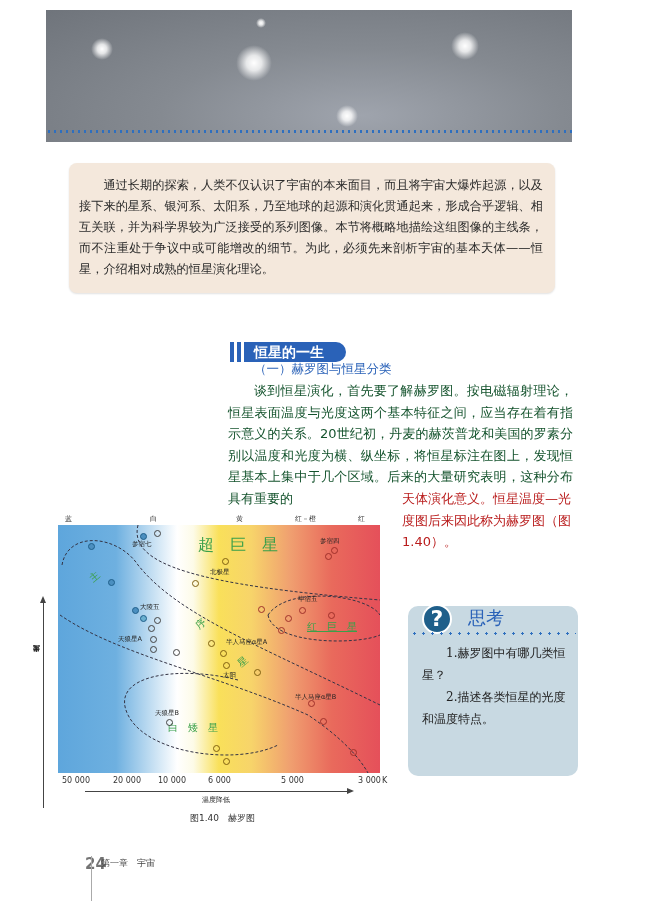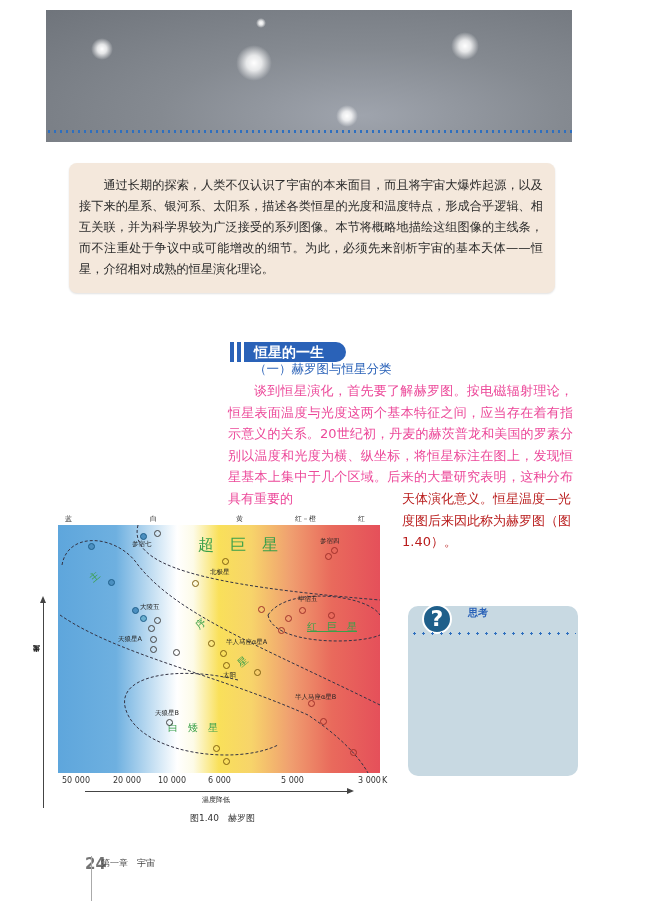--- a/index.html
+++ b/index.html
@@ -16,21 +16,21 @@
   .intro { position: absolute; left: 69px; top: 163px; width: 486px; height: 130px; background: #f4e8dc;
            border-radius: 8px; box-shadow: 0 1px 2px rgba(0,0,0,0.12); padding: 12px 12px 0 10px;
            font-family: "DejaVu Serif", serif; font-size: 12.2px; line-height: 21px; color: #2a2a2a; text-align: justify; }
   .intro p { text-indent: 2em; }
 
   .section-head { position: absolute; left: 230px; top: 338px; height: 28px; display: flex; align-items: center; }
   .bar { width: 4px; height: 20px; background: #2a62b8; margin-right: 3px; }
   .pill { height: 20px; background: #2a62b8; color: #fff; font-weight: bold; font-size: 14px; padding: 0 22px 0 10px;
           border-radius: 0 12px 12px 0; line-height: 20px; }
   .subhead { position: absolute; left: 254px; top: 361px; font-size: 12.5px; color: #2a62b8; text-align: center; }
-  .body-text { position: absolute; left: 228px; top: 380px; width: 345px; font-size: 13px; line-height: 21.5px; color: #ec4899; text-align: justify; }
+  .body-text { position: absolute; left: 228px; top: 380px; width: 345px; font-size: 13px; line-height: 21.5px; color: #14532d; text-align: justify; }
   .body-text p { text-indent: 2em; }
   .body-text2 { position: absolute; left: 402px; top: 488px; width: 172px; font-size: 13px; line-height: 21.5px; color: #b91c1c; }
 
   .chart { position: absolute; left: 40px; top: 508px; width: 360px; height: 300px; }
   .chart-plot { position: absolute; left: 18px; top: 17px; width: 322px; height: 248px;
      background: linear-gradient(to right, #5ea6dc 0%, #6eb0e0 18%, #ffffff 37%, #fdfbe8 42%, #f9e05a 50%, #f7d46a 60%, #f0a070 72%, #e96a5c 85%, #e5505a 100%); }
   .chart-top-labels span, .chart-x-ticks span { position: absolute; font-size: 7px; color: #333; }
   .chart-x-ticks span { font-size: 8px; }
   .yaxis { position: absolute; left: 3px; top: 95px; width: 1px; height: 205px; background: #444; }
   .yaxis-arrow { position: absolute; left: 0px; top: 88px; width: 0; height: 0; border-left: 3px solid transparent; border-right: 3px solid transparent; border-bottom: 7px solid #444; }
@@ -40,21 +40,21 @@
   .xlabel { position: absolute; left: 162px; top: 287px; font-size: 7px; color: #222; }
   .caption { position: absolute; left: 190px; top: 812px; font-size: 9px; color: #333; white-space: pre; }
 
   .region-label { position: absolute; font-size: 10px; color: #3aa04a; white-space: pre; }
   .star-label { position: absolute; font-size: 6.5px; color: #222; white-space: nowrap; }
   .dot { position: absolute; width: 7px; height: 7px; border-radius: 50%; border: 1px solid #444; }
 
   .think { position: absolute; left: 408px; top: 606px; width: 170px; height: 170px; background: #c8d9e2; border-radius: 10px; }
   .think-icon { position: absolute; left: 14px; top: -2px; width: 30px; height: 30px; border-radius: 50%; background: #1f5f8a;
                 border: 2px solid #fff; color: #fff; font-weight: bold; font-size: 22px; text-align: center; line-height: 26px; }
-  .think-title { position: absolute; left: 60px; top: 0; font-size: 10px; color: #2a62b8; font-weight: bold; }
+  .think-title { position: absolute; left: 60px; top: 0; font-size: 18px; color: #2a62b8; font-weight: normal; }
   .think-dots { position: absolute; left: 2px; right: 2px; top: 26px; height: 3px;
                 background-image: radial-gradient(circle, #2e6fbf 1px, transparent 1.2px); background-size: 9px 3px; }
   .think-body { position: absolute; left: 14px; top: 36px; width: 145px; font-family: "DejaVu Serif", serif; font-size: 12px; line-height: 22px; color: #222; }
   .think-body p { text-indent: 2em; }
 
   .footer-num { position: absolute; left: 61px; top: 855px; font-weight: bold; font-size: 15px; color: #737373; margin-left: 24px; }
   .footer-rule { position: absolute; left: 91px; top: 856px; width: 1px; height: 45px; background: #aaa; }
   .footer-chap { position: absolute; left: 101px; top: 857px; font-size: 9px; color: #444; white-space: pre; }
 </style>
 </head>
@@ -63,21 +63,21 @@
 <div class="banner">
   <div class="star" style="left:45px;top:28px;width:22px;height:22px;"></div>
   <div class="star" style="left:190px;top:35px;width:36px;height:36px;"></div>
   <div class="star" style="left:405px;top:22px;width:28px;height:28px;"></div>
   <div class="star" style="left:290px;top:95px;width:22px;height:22px;"></div>
   <div class="star" style="left:210px;top:8px;width:10px;height:10px;"></div>
   <div class="banner-dots"></div>
 </div>
 
 <div class="intro">
-  <p>通过长期的探索，人类不仅认识了宇宙的本来面目，而且将宇宙大爆炸起源，以及接下来的星系、银河系、太阳系，描述各类恒星的光度和温度特点，形成合乎逻辑、相互关联，并为科学界较为广泛接受的系列图像。本节将概略地描绘这组图像的主线条，而不注重处于争议中或可能增改的细节。为此，必须先来剖析宇宙的基本天体——恒星，介绍相对成熟的恒星演化理论。</p>
+  <p>通过长期的探索，人类不仅认识了宇宙的本来面目，而且将宇宙大爆炸起源，以及接下来的星系、银河系、太阳系，乃至地球的起源和演化贯通起来，形成合乎逻辑、相互关联，并为科学界较为广泛接受的系列图像。本节将概略地描绘这组图像的主线条，而不注重处于争议中或可能增改的细节。为此，必须先来剖析宇宙的基本天体——恒星，介绍相对成熟的恒星演化理论。</p>
 </div>
 
 <div class="section-head">
   <div class="bar"></div>
   <div class="bar"></div>
   <div class="pill">恒星的一生</div>
 </div>
 <div class="subhead">（一）赫罗图与恒星分类</div>
 <div class="body-text">
   <p>谈到恒星演化，首先要了解赫罗图。按电磁辐射理论，恒星表面温度与光度这两个基本特征之间，应当存在着有指示意义的关系。20世纪初，丹麦的赫茨普龙和美国的罗素分别以温度和光度为横、纵坐标，将恒星标注在图上，发现恒星基本上集中于几个区域。后来的大量研究表明，这种分布具有重要的</p>
@@ -165,17 +165,21 @@
   <div class="xaxis"></div>
   <div class="xaxis-arrow"></div>
   <div class="xlabel">温度降低</div>
 </div>
 <div class="caption">图1.40　赫罗图</div>
 
 <div class="think">
   <div class="think-icon">?</div>
   <div class="think-title">思考</div>
   <div class="think-dots"></div>
+  <div class="think-body">
+    <p>1.赫罗图中有哪几类恒星？</p>
+    <p>2.描述各类恒星的光度和温度特点。</p>
+  </div>
 </div>
 
 <div class="footer-num">24</div>
 <div class="footer-rule"></div>
 <div class="footer-chap">第一章　宇宙</div>
 
 </body></html>

